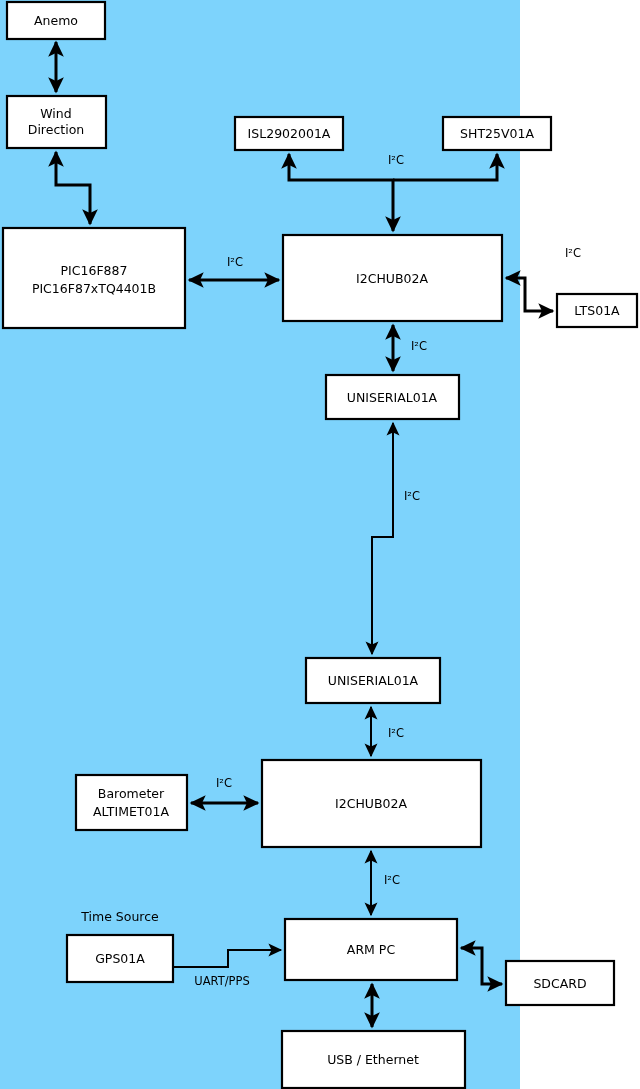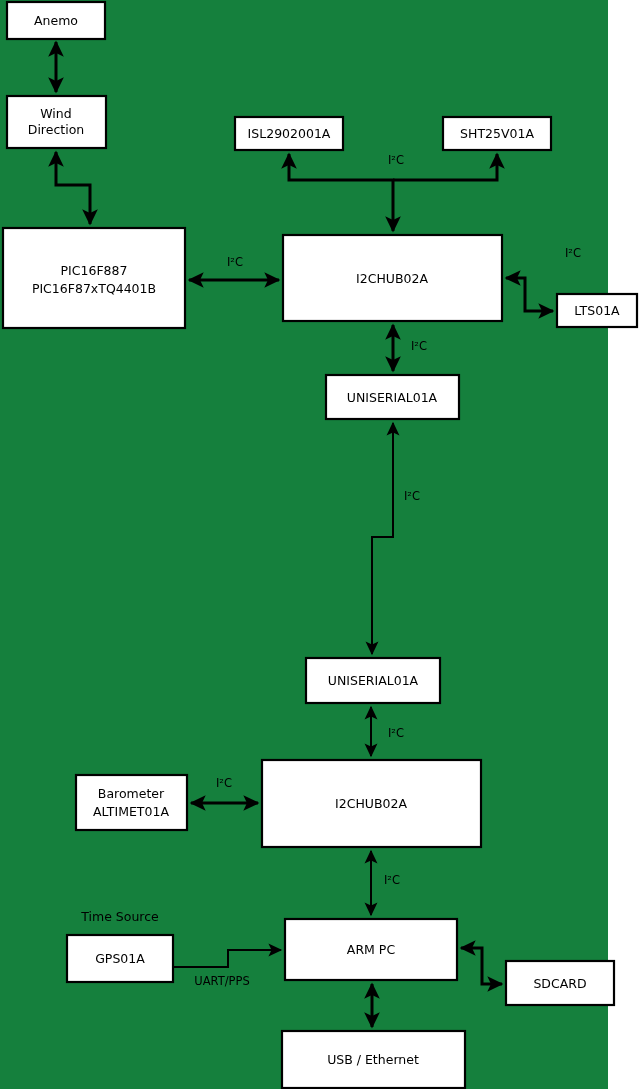--- a/index.html
+++ b/index.html
@@ -8,23 +8,23 @@
     background: #ffffff;
   }
   body {
     width: 640px;
     height: 1089px;
     font-family: "DejaVu Sans", sans-serif;
     overflow: hidden;
   }
   #diagram-root {
     position: relative;
-    width: 608px;
+    width: 520px;
     height: 1089px;
-    background: #15803d;
+    background: #7dd3fc;
   }
   svg#diagram-svg {
     position: absolute;
     top: 0;
     left: 0;
     width: 640px;
     height: 1089px;
     display: block;
   }
   .node-rect {

